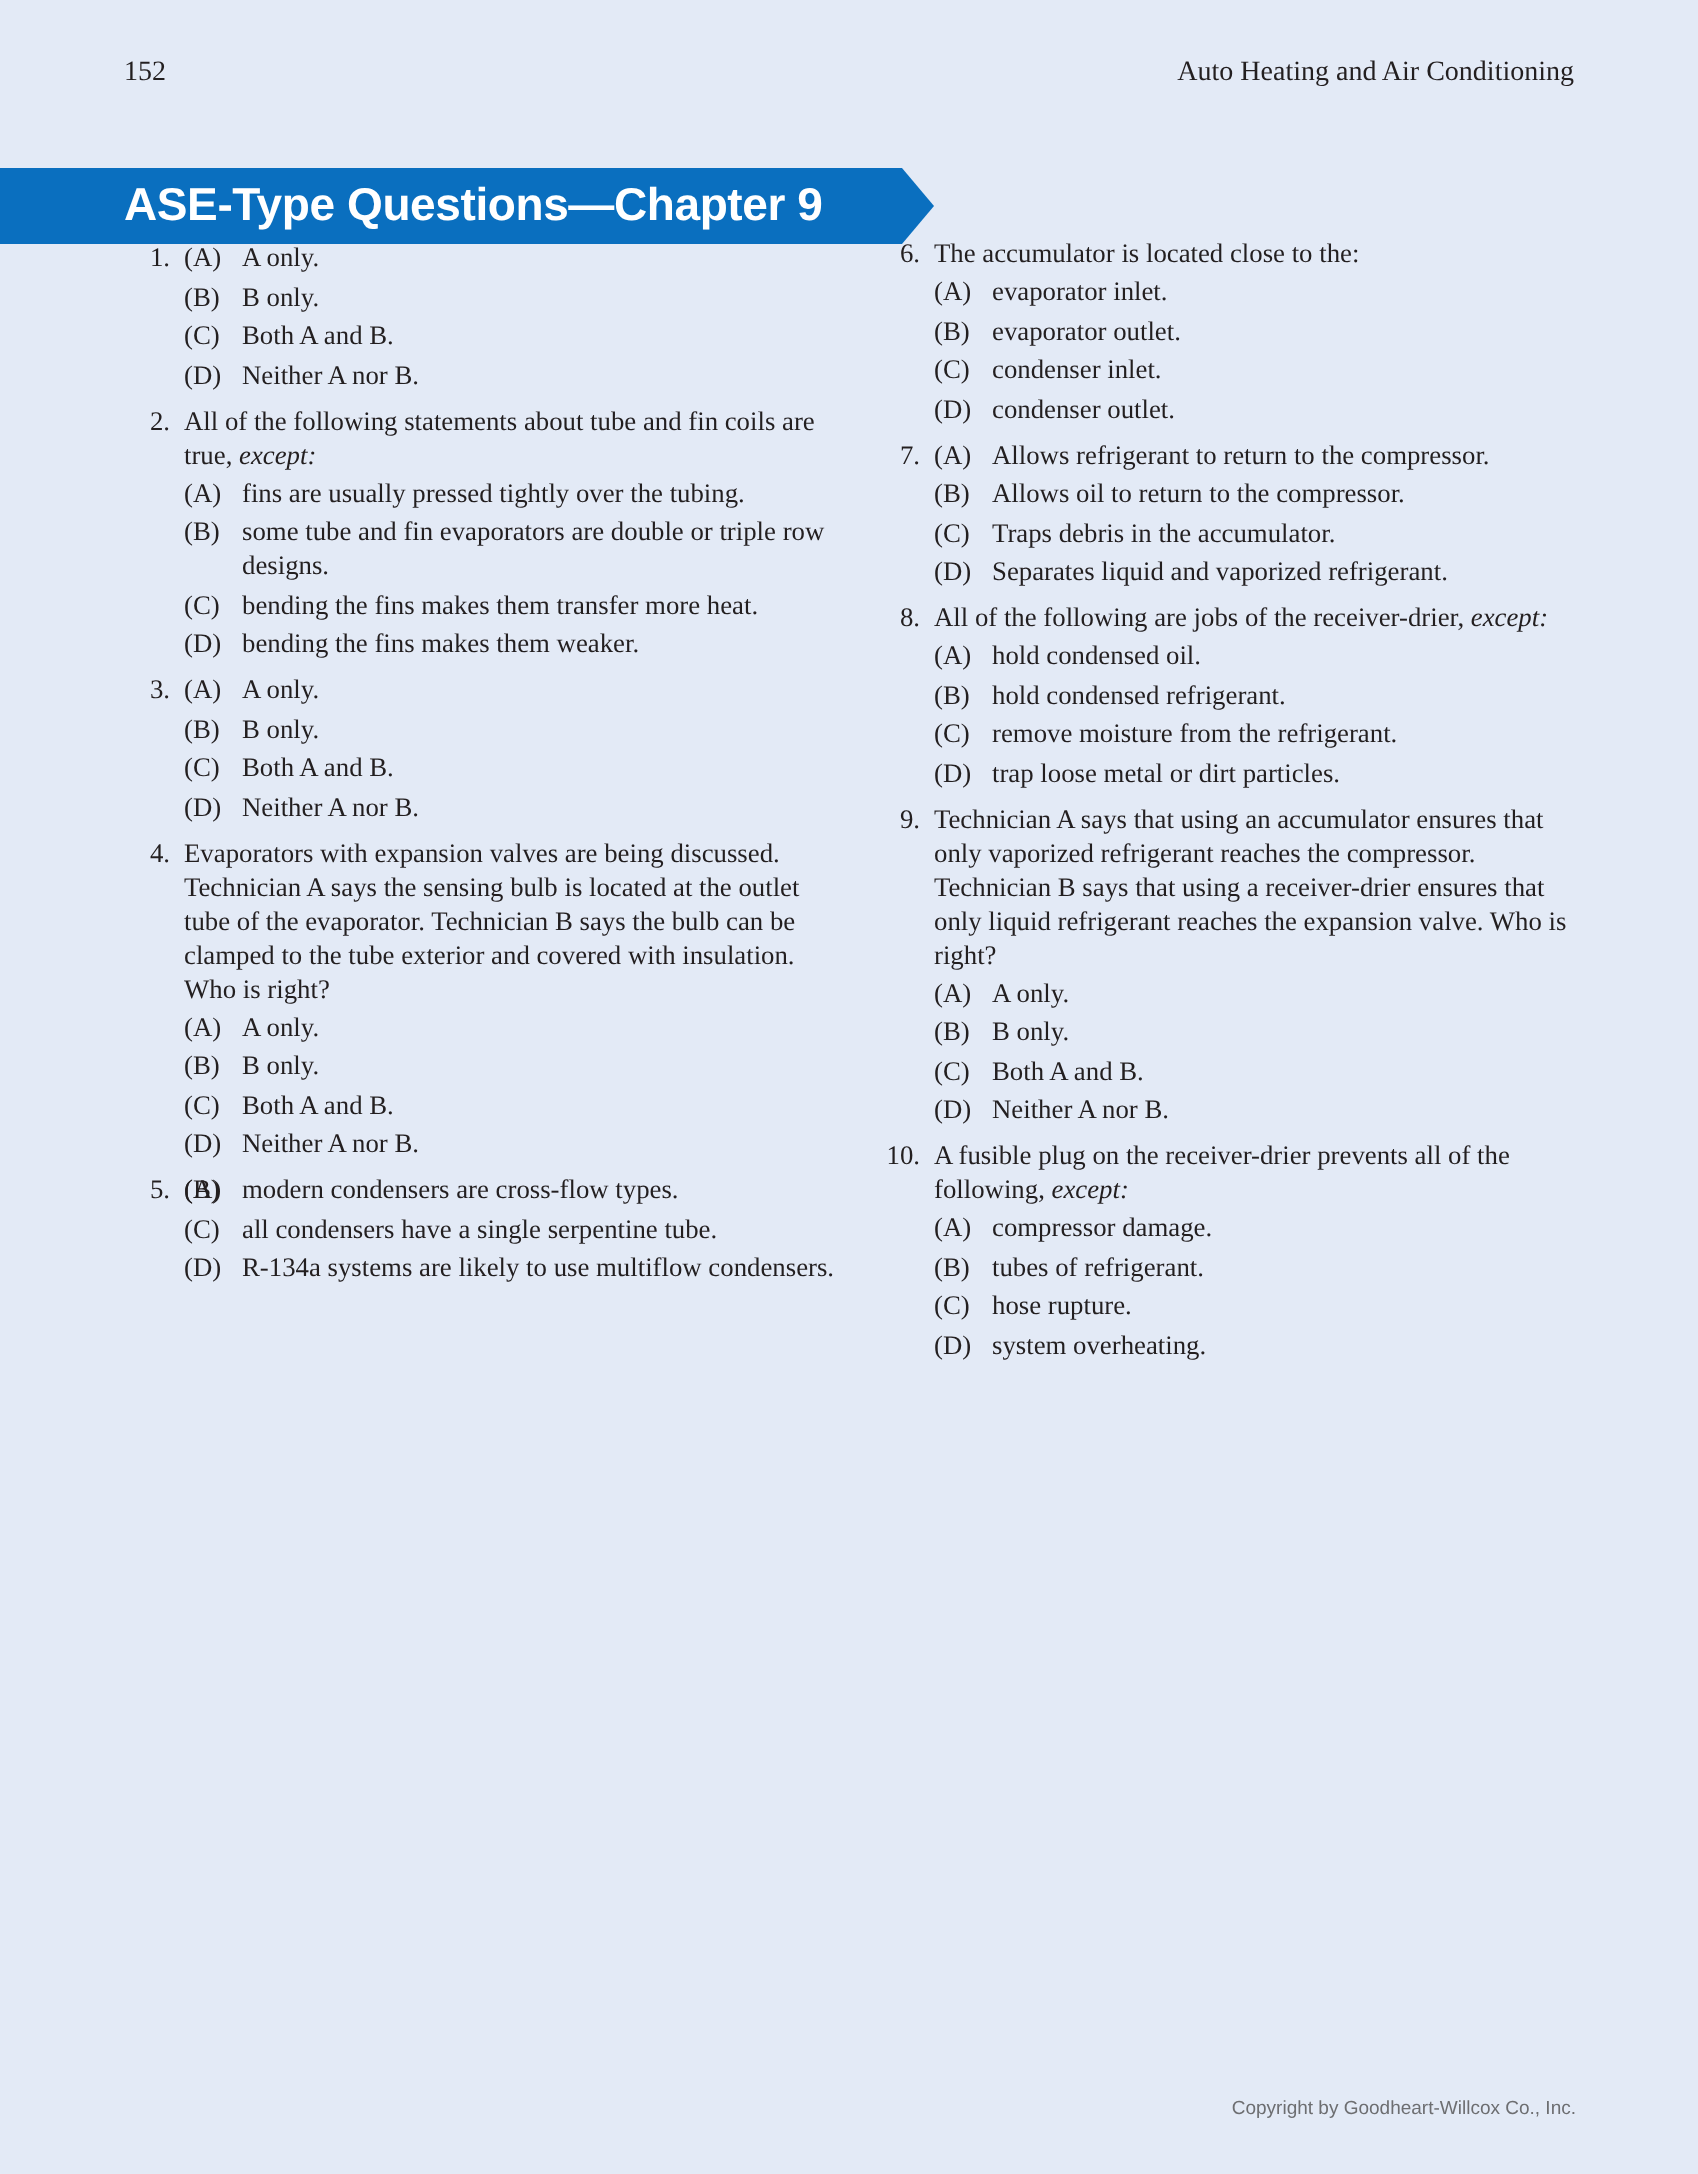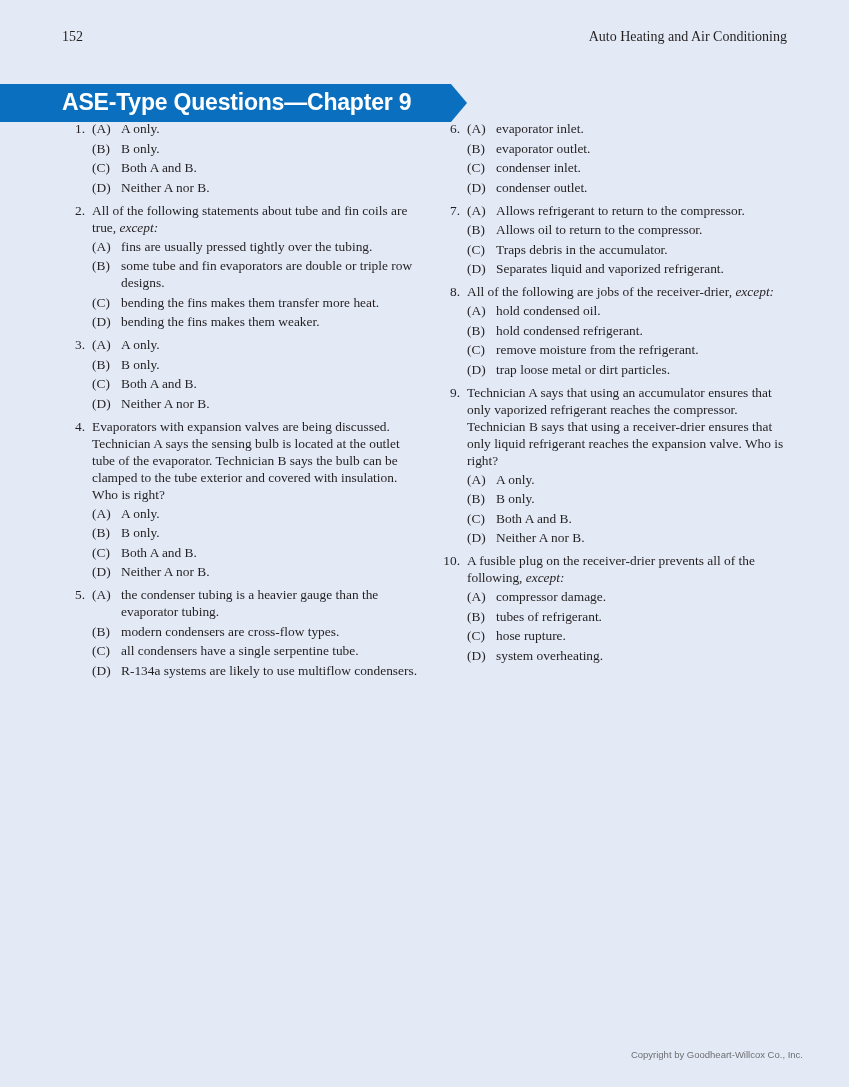--- a/index.html
+++ b/index.html
@@ -43,21 +43,21 @@
   }
   .q-stem { display: block; }
   .q-stem em { font-style: italic; }
   .options { margin-top: 2px; }
   .option {
     position: relative; padding-left: 29px;
     line-height: 17px; margin-bottom: 2.5px;
   }
   .opt-letter { position: absolute; left: 0; }
   .copyright {
-    position: absolute; right: 46px; top: 1049px;
+    position: absolute; right: 61px; top: 1049px;
     font-family: "Liberation Sans", "DejaVu Sans", sans-serif;
     font-size: 9.5px; color: #6d6e71;
   }
 </style>
 </head>
 <body>
 
 <div class="page-number">152</div>
 <div class="running-head">Auto Heating and Air Conditioning</div>
 
@@ -108,32 +108,33 @@
       <div class="option"><span class="opt-letter">(A)</span><span>A only.</span></div>
       <div class="option"><span class="opt-letter">(B)</span><span>B only.</span></div>
       <div class="option"><span class="opt-letter">(C)</span><span>Both A and B.</span></div>
       <div class="option"><span class="opt-letter">(D)</span><span>Neither A nor B.</span></div>
     </div>
   </div>
 
   <div class="question">
     <span class="q-num">5.</span>
     <div class="options">
-      <div class="option"><span class="opt-letter">(A)</span><span>the condenser tubing is a heavier gauge than the evaporator tubing.</span></div>
+      <div class="option"><span class="opt-letter">(A)</span></div>
       <div class="option"><span class="opt-letter">(B)</span><span>modern condensers are cross-flow types.</span></div>
       <div class="option"><span class="opt-letter">(C)</span><span>all condensers have a single serpentine tube.</span></div>
       <div class="option"><span class="opt-letter">(D)</span><span>R-134a systems are likely to use multiflow condensers.</span></div>
     </div>
   </div>
 </div>
 
 <div class="col col-right">
 
   <div class="question">
     <span class="q-num">6.</span>
+    <span class="q-stem"><span>The accumulator is located close to the:</span><em></em></span>
     <div class="options">
       <div class="option"><span class="opt-letter">(A)</span><span>evaporator inlet.</span></div>
       <div class="option"><span class="opt-letter">(B)</span><span>evaporator outlet.</span></div>
       <div class="option"><span class="opt-letter">(C)</span><span>condenser inlet.</span></div>
       <div class="option"><span class="opt-letter">(D)</span><span>condenser outlet.</span></div>
     </div>
   </div>
 
   <div class="question">
     <span class="q-num">7.</span>

